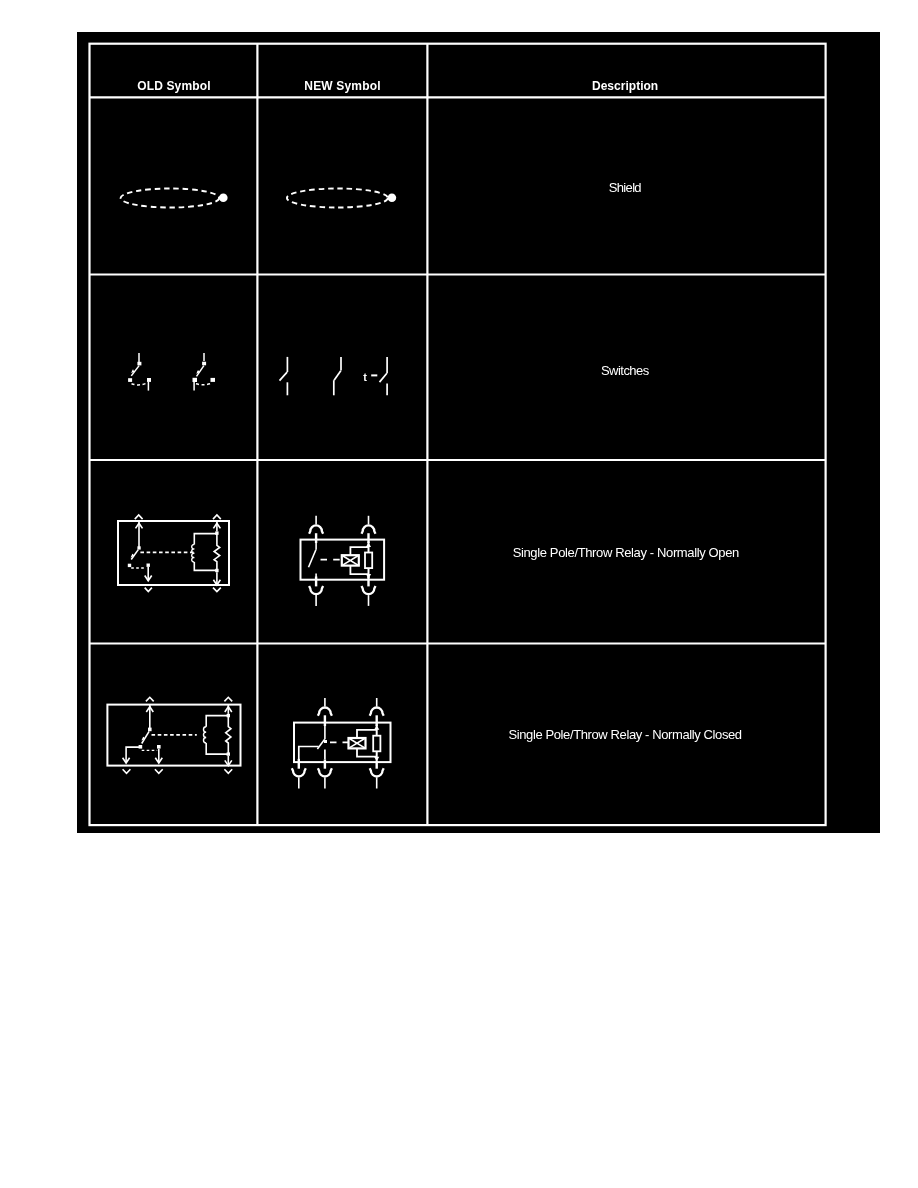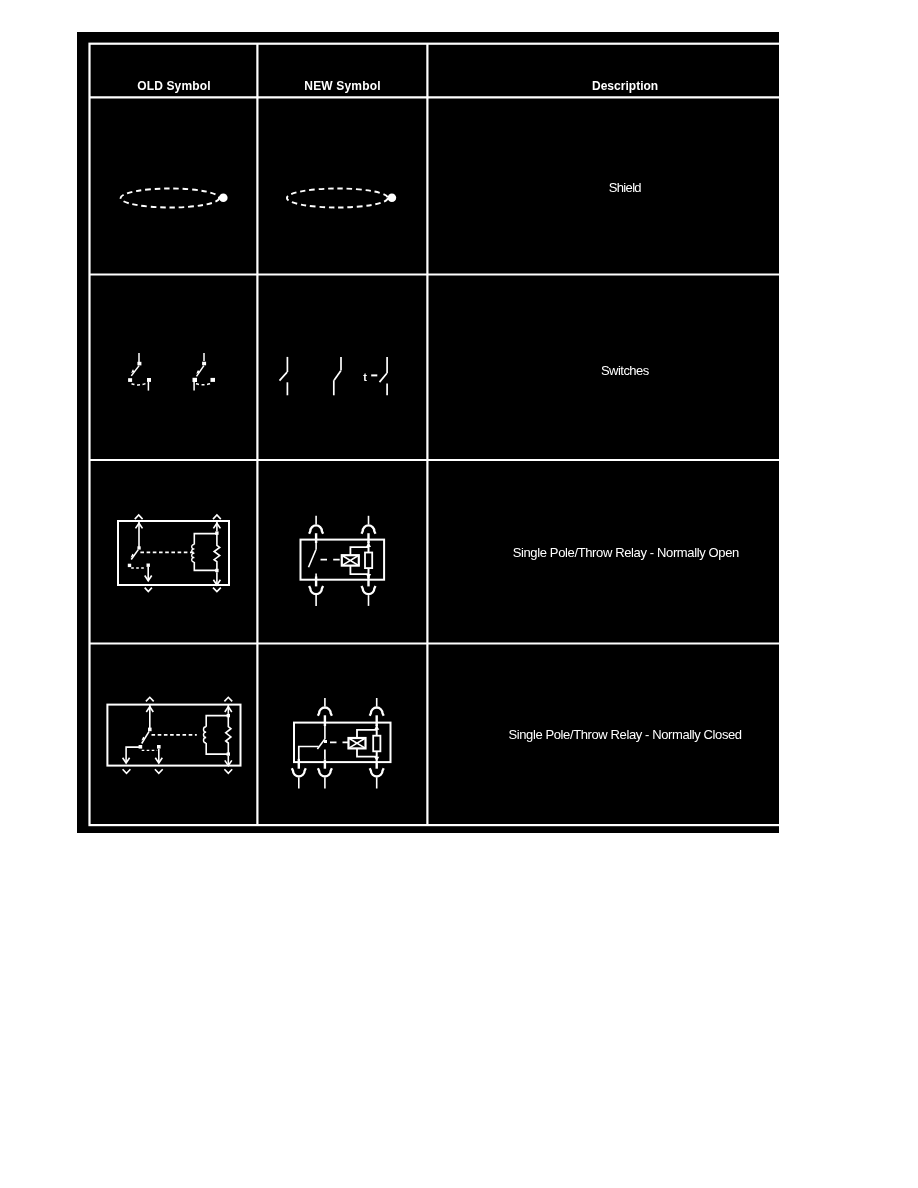--- a/index.html
+++ b/index.html
@@ -1,16 +1,16 @@
 <!DOCTYPE html>
 <html><head>
 <meta charset="utf-8">
 <style>
 html,body{margin:0;padding:0;background:#fff;width:918px;height:1188px;font-family:"Liberation Sans",sans-serif;}
-#page{position:absolute;left:77px;top:32px;width:702px;height:801px;background:#000;will-change:transform;}
+#page{position:absolute;left:77px;top:32px;width:803px;height:801px;background:#000;will-change:transform;}
 </style>
 </head>
 <body>
 
 <div id="page">
 <svg width="763" height="801" viewBox="0 0 763 801" fill="none" stroke="#fff">
 
 <rect x="12.5" y="11.7" width="736.1" height="781.4" stroke-width="2.2"></rect>
 
 <line x1="180.4" y1="11.7" x2="180.4" y2="793.1" stroke-width="2.2"></line>

